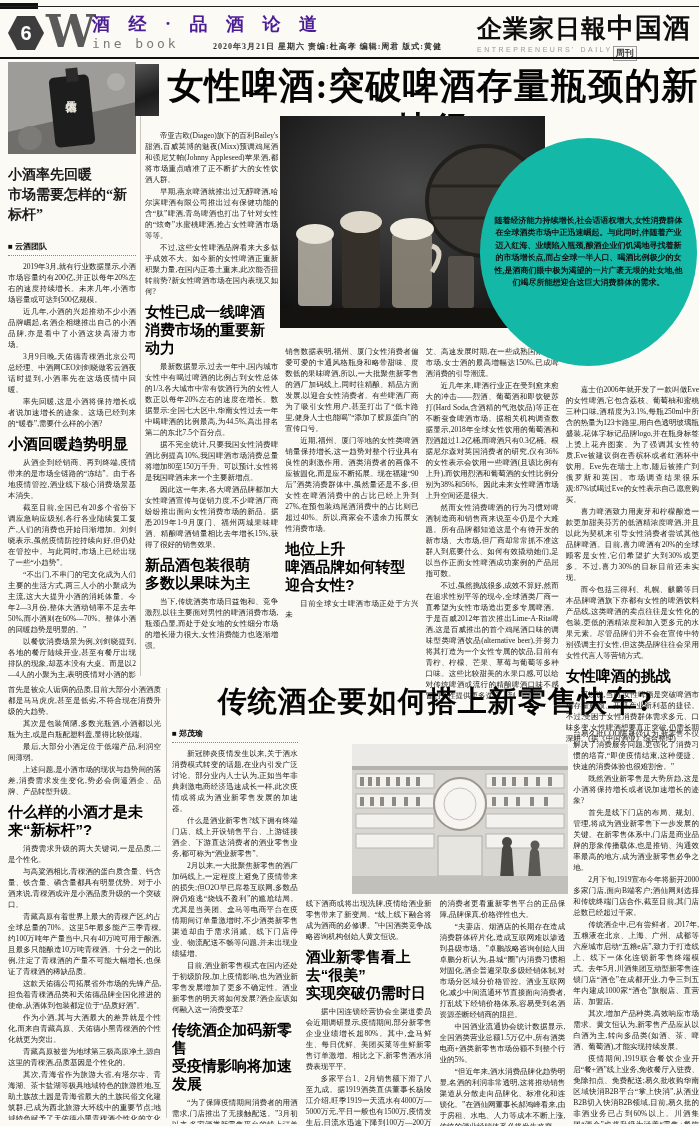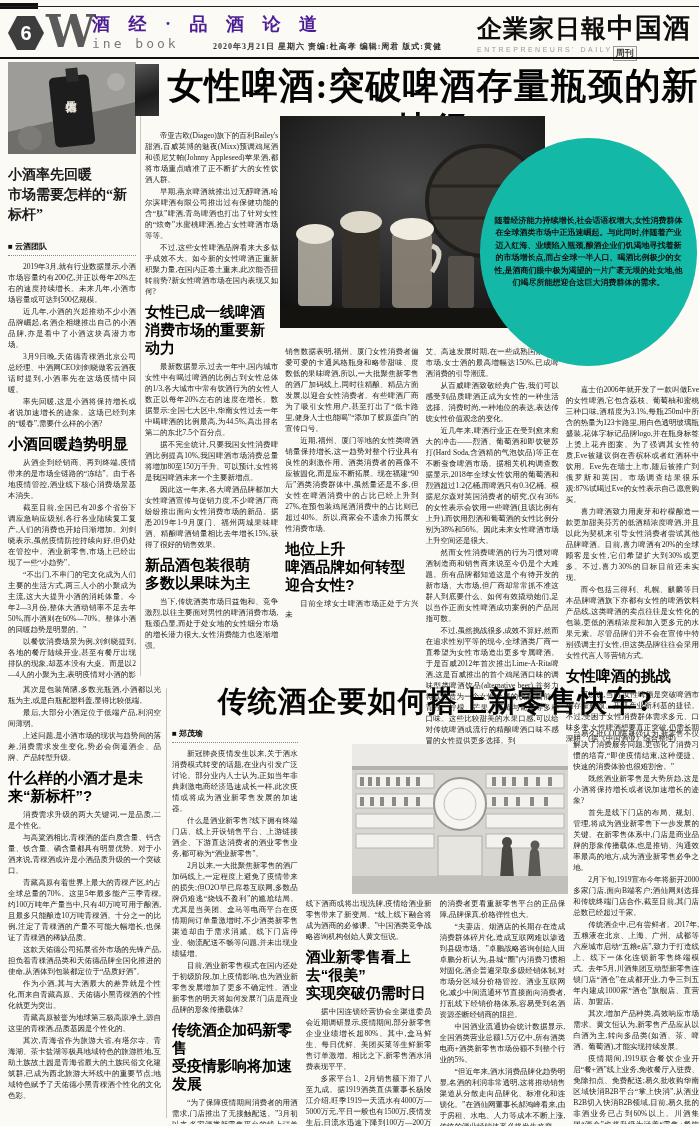--- a/index.html
+++ b/index.html
@@ -109,32 +109,33 @@
     </svg>
     <div class="sb-title">小酒率先回暖
 市场需要怎样的“新标杆”</div>
     <div class="byline">■ 云酒团队</div>
     <p class="para">2019年3月,就有行业数据显示,小酒市场容量约有200亿,并正以每年20%左右的速度持续增长。未来几年,小酒市场容量或可达到500亿规模。</p>
     <p class="para">近几年,小酒的兴起推动不少小酒品牌崛起,名酒企相继推出自己的小酒品牌,亦是看中了小酒这块高潜力市场。</p>
     <p class="para">3月9日晚,天佑德青稞酒北京公司总经理、中酒网CEO刘剑晓做客云酒夜话时提到,小酒率先在这场疫情中回暖。</p>
     <p class="para">率先回暖,这是小酒将保持增长或者说加速增长的迹象。这场已经到来的“暖春”,需要什么样的小酒?</p>
     <div class="subhead">小酒回暖趋势明显</div>
     <p class="para">从酒企到经销商、再到终端,疫情带来的是市场全链路的“冻结”。由于各地疫情管控,酒业线下核心消费场景基本消失。</p>
-    <p class="para">截至目前,全国已有20多个省份下调应急响应级别,各行各业陆续复工复产,人们的消费也开始日渐增加。刘剑晓表示,虽然疫情防控持续向好,但仍处在管控中。酒业新零售,市场上已经出现了一些“小趋势”。</p>
+    <p class="para">截至目前,全国已有20多个省份下调应急响应级别,各行各业陆续复工复产,人们的消费也开始日渐增加。刘剑晓表示,虽然疫情防控持续向好,但仍处在管控中。与此同时,市场上已经出现了一些“小趋势”。</p>
     <p class="para">“不出门,不串门的宅文化成为人们主要的生活方式,两三人小的小聚成为主流,这大大提升小酒的消耗体量。今年2—3月份,整体大酒动销率不足去年50%,而小酒则在60%—70%。整体小酒的回暖趋势是明显的。”</p>
     <p class="para">以餐饮消费场景为例,刘剑晓提到,各地的餐厅陆续开业,甚至有餐厅出现排队的现象,却基本没有大桌。而是以2—4人的小聚为主,表明疫情对小酒的影响更小。</p>
     <p class="para">而在疫情后,刘剑晓认为,近期都不会有大聚餐,小酒市场将会迎来新一轮的小高潮。</p>
     
     
     
     
     
   </div>
 
   <div id="sidebarB">
+    <p class="para cont">首先是被众人诟病的品质,目前大部分小酒酒质都是马马虎虎,甚至是低劣,不符合现在消费升级的大趋势。</p>
     <p class="para">其次是包装简陋,多数光瓶酒,小酒都以光瓶为主,或是白瓶配塑料盖,显得比较低端。</p>
     <p class="para">最后,大部分小酒定位于低端产品,利润空间薄弱。</p>
     <p class="para">上述问题,是小酒市场的现状与趋势间的落差,消费需求发生变化,势必会倒逼酒企、品牌、产品转型升级。</p>
     <div class="subhead">什么样的小酒才是未来“新标杆”?</div>
     <p class="para">消费需求升级的两大关键词,一是品质,二是个性化。</p>
     <p class="para">与高粱酒相比,青稞酒的蛋白质含量、钙含量、铁含量、磷含量都具有明显优势。对于小酒来说,青稞酒或许是小酒品质升级的一个突破口。</p>
     <p class="para">青藏高原有着世界上最大的青稞产区,约占全球总量的70%。这里5年最多能产三季青稞,约100万吨年产量当中,只有40万吨可用于酿酒,且最多只能酿造10万吨青稞酒。十分之一的比例,注定了青稞酒的产量不可能大幅增长,也保证了青稞酒的稀缺品质。</p>
     <p class="para">这款天佑德公司拓展省外市场的先锋产品,担负着青稞酒品类和天佑德品牌全国化推进的使命,从酒体到包装都定位于“品质好酒”。</p>
     <p class="para">作为小酒,其与大酒最大的差异就是个性化,而来自青藏高原、天佑德小黑青稞酒的个性化就更为突出。</p>
     <p class="para">青藏高原被誉为地球第三极高原净土,源自这里的青稞酒,品质基因是个性化的。</p>
@@ -189,21 +190,20 @@
       </div>
       <div class="col pt-photo">
         <p class="para cont">销售数据表明,福州、厦门女性消费者偏爱可爱的卡通风格瓶身和略带甜味、度数低的果味啤酒,所以,一大批聚焦新零售的酒厂加码线上,同时往精酿、精品方面发展,以迎合女性消费者。有些啤酒厂商为了吸引女性用户,甚至打出了“低卡路里,健身人士也能喝”“添加了胶原蛋白”的宣传口号。</p>
         <p class="para">近期,福州、厦门等地的女性类啤酒销量保持增长,这一趋势对整个行业具有良性的刺激作用。酒类消费者的画像不应被固化,而是应不断拓展。现在福建“90后”酒类消费群体中,虽然量还是不多,但女性在啤酒消费中的占比已经上升到27%,在预包装鸡尾酒消费中的占比则已超过40%。所以,商家会不遗余力拓展女性消费市场。</p>
         <div class="subhead">地位上升
 啤酒品牌如何转型迎合女性?</div>
         <p class="para">目前全球女士啤酒市场正处于方兴未</p>
       </div>
       <div class="col pt-photo">
         <p class="para cont">艾、高速发展时期,在一些成熟国家地区市场,女士酒的最高增幅达150%,已成啤酒消费的引导潮流。</p>
-        <p class="para">从百威啤酒致敬经典广告,我们可以感受到品质啤酒正成为女性的一种生活选择、消费时尚,一种地位的表达,表达传统女性价值观念的变化。</p>
         <p class="para">近几年来,啤酒行业正在受到愈来愈大的冲击——烈酒、葡萄酒和即饮硬苏打(Hard Soda,含酒精的气泡饮品)等正在不断蚕食啤酒市场。据相关机构调查数据显示,2018年全球女性饮用的葡萄酒和烈酒超过1.2亿桶,而啤酒只有0.3亿桶。根据尼尔森对英国消费者的研究,仅有36%的女性表示会饮用一些啤酒(且该比例有上升),而饮用烈酒和葡萄酒的女性比例分别为38%和56%。因此未来女性啤酒市场上升空间还是很大。</p>
         <p class="para">然而女性消费啤酒的行为习惯对啤酒制造商和销售商来说至今仍是个大难题。所有品牌都知道这是个有待开发的新市场、大市场,但厂商却常常抓不准这群人到底要什么、如何有效撬动她们,足以当作正面女性啤酒成功案例的产品屈指可数。</p>
         <p class="para">不过,虽然挑战很多,成效不算好,然而在追求性别平等的现今,全球酒类厂商一直希望为女性市场造出更多专属啤酒。于是百威2012年首次推出Lime-A-Rita啤酒,这是百威推出的首个鸡尾酒口味的调味型类啤酒饮品(alternative beer),并努力将其打造为一个女性专属的饮品,目前有青柠、柠檬、芒果、草莓与葡萄等多种口味。这些比较甜美的水果口感,可以给对传统啤酒或流行的精酿啤酒口味不感冒的女性提供更多选择。到</p>
       </div>
       <div class="col pt-circle">
         <p class="para">嘉士伯2006年就开发了一款叫做Eve的女性啤酒,它包含荔枝、葡萄柚和蜜桃三种口味,酒精度为3.1%,每瓶250ml中所含的热量为123卡路里,用白色透明玻璃瓶盛装,花体字标记品牌logo,并在瓶身标签上烫上花卉图案。为了强调其女性特质,Eve被建议倒在香槟杯或者红酒杯中饮用。Eve先在瑞士上市,随后被推广到俄罗斯和英国。市场调查结果很乐观:87%试喝过Eve的女性表示自己愿意购买。</p>
         <p class="para">喜力啤酒致力用麦芽和柠檬酿造一款更加甜美芬芳的低酒精浓度啤酒,并且以此为契机来引导女性消费者尝试其他品牌啤酒。目前,喜力啤酒有20%的全球顾客是女性,它们希望扩大到30%或更多。不过,喜力30%的目标目前还未实现。</p>
         <p class="para">而今包括三得利、札幌、麒麟等日本品牌啤酒旗下亦都有女性的啤酒饮料产品线,这类啤酒的卖点往往是女性化的包装,更低的酒精浓度和加入更多元的水果元素。尽管品牌们并不会在宣传中特别强调主打女性,但这类品牌往往会采用女性代言人等营销方式。</p>
         <div class="subhead">女性啤酒的挑战</div>
         <p class="para">可以说,当前,女性啤酒是突破啤酒市场存量瓶颈、开辟产业新利基的捷径。不过,受困于女性消费群体需求多元、口味多变,女性啤酒想要真正突破,仍需长期深耕。(据《中国酒业》综合整理)</p>
@@ -263,21 +263,21 @@
       <circle cx="183" cy="101" r="4.5" fill="#5c5a54"></circle>
       <rect x="0" y="132" width="216" height="18" fill="#c2c0ba"></rect>
     </svg>
 
     <div class="cols">
       <div class="col">
         <div class="byline">■ 郑茂瑜</div>
         <p class="para">新冠肺炎疫情发生以来,关于酒水消费模式转变的话题,在业内引发广泛讨论。部分业内人士认为,正如当年非典刺激电商经济迅速成长一样,此次疫情或将成为酒业新零售发展的加速器。</p>
         <p class="para">什么是酒业新零售?线下拥有终端门店、线上开设销售平台、上游链接酒企、下游直达消费者的酒业零售业务,都可称为“酒业新零售”。</p>
         <p class="para">2月以来,一大批聚焦新零售的酒厂加码线上,一定程度上避免了疫情带来的损失;但O2O早已席卷互联网,多数品牌仍难逃“烧钱不盈利”的尴尬结局。尤其是当美团、盒马等电商平台在疫情期间订单量激增时,不少酒类新零售渠道却由于需求消减、线下门店停业、物流配送不畅等问题,并未出现业绩猛增。</p>
-        <p class="para">目前,酒业新零售模式在国内还处于初级阶段,加上疫情影响,也为酒业新零售发展增加了更多不确定性。酒业新零售的明天将如何发展?门店是商业品牌的形象传播载体?</p>
+        <p class="para">目前,酒业新零售模式在国内还处于初级阶段,加上疫情影响,也为酒业新零售发展增加了更多不确定性。酒业新零售的明天将如何发展?酒企应该如何融入这一消费变革?</p>
         <div class="subhead">传统酒企加码新零售
 受疫情影响将加速发展</div>
         <p class="para">“为了保障疫情期间消费者的用酒需求,门店推出了无接触配送。”3月初以来,多家酒类新零售平台的线上订单逐步回暖,配送时效也在恢复。</p>
         <p class="para">2016年前后,酒业就曾掀起一轮新零售热潮,酒企、平台纷纷入局;此次疫情,则让“线上下单、门店就近配送”的模式再次被消费者接受。</p>
       </div>
       <div class="col pt-store">
         <p class="para cont">线下酒商或将出现洗牌,疫情给酒业新零售带来了新变局。“线上线下融合将成为酒商的必修课。”中国酒类竞争战略咨询机构创始人黄文恒说。</p>
         <div class="subhead">酒业新零售看上去“很美”
 实现突破仍需时日</div>
         <p class="para">据中国连锁经营协会全渠道委员会近期调研显示,疫情期间,部分新零售企业业绩增长超80%。其中,盒马鲜生、每日优鲜、美团买菜等生鲜新零售订单激增。相比之下,新零售酒水消费表现平平。</p>

